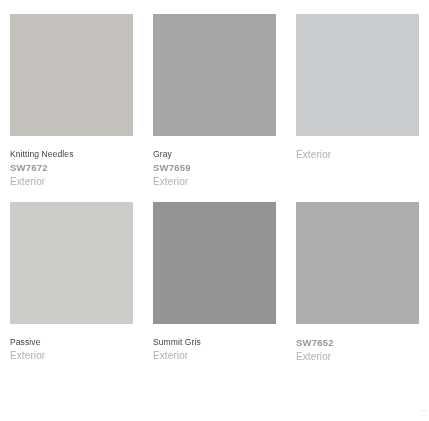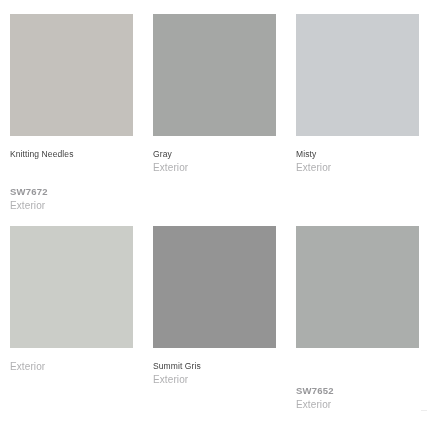--- a/index.html
+++ b/index.html
@@ -42,21 +42,20 @@
     color: #3f3f3f;
     letter-spacing: 0.1px;
     white-space: nowrap;
   }
   .swatch-code {
     font-size: 9.5px;
     line-height: 14px;
     font-weight: bold;
     color: #97979a;
     letter-spacing: 0.2px;
-    margin-top: 24px;
   }
   .swatch-category {
     font-size: 10px;
     line-height: 13px;
     color: #b0b0b2;
     letter-spacing: 0.1px;
   }
   .corner-mark {
     position: absolute;
     right: 2px;
@@ -75,33 +74,34 @@
       <div class="swatch-meta">
         <div class="swatch-name">Knitting Needles</div>
         <div class="swatch-code">SW7672</div>
         <div class="swatch-category">Exterior</div>
       </div>
     </div>
     <div class="swatch-card">
       <div class="swatch-chip" style="background-color: rgb(165, 167, 165);"></div>
       <div class="swatch-meta">
         <div class="swatch-name">Gray</div>
+        <div class="swatch-code">SW7659</div>
         <div class="swatch-category">Exterior</div>
       </div>
     </div>
     <div class="swatch-card">
       <div class="swatch-chip" style="background-color: rgb(202, 205, 208);"></div>
       <div class="swatch-meta">
-        <div class="swatch-name">Misty</div>
         <div class="swatch-category">Exterior</div>
       </div>
     </div>
     <div class="swatch-card">
       <div class="swatch-chip" style="background-color: rgb(203, 205, 200);"></div>
       <div class="swatch-meta">
+        <div class="swatch-name">Passive</div>
         <div class="swatch-category">Exterior</div>
       </div>
     </div>
     <div class="swatch-card">
       <div class="swatch-chip" style="background-color: rgb(148, 148, 148);"></div>
       <div class="swatch-meta">
         <div class="swatch-name">Summit Gris</div>
         <div class="swatch-category">Exterior</div>
       </div>
     </div>

